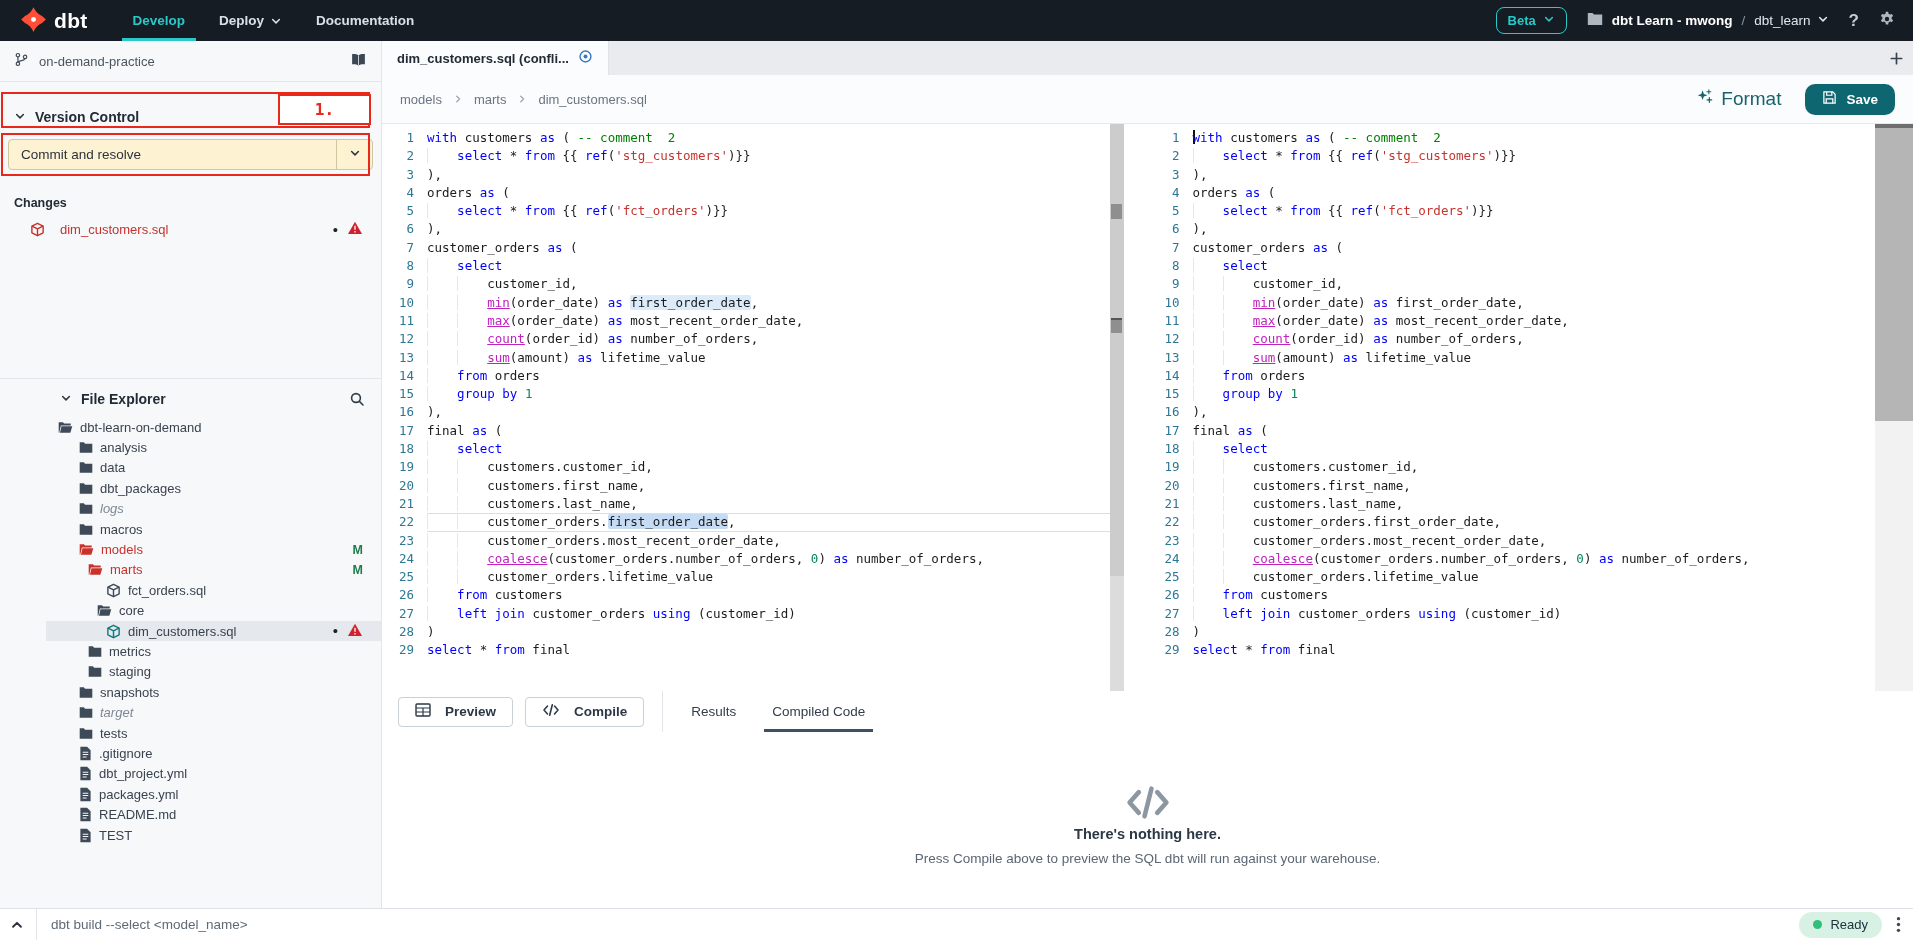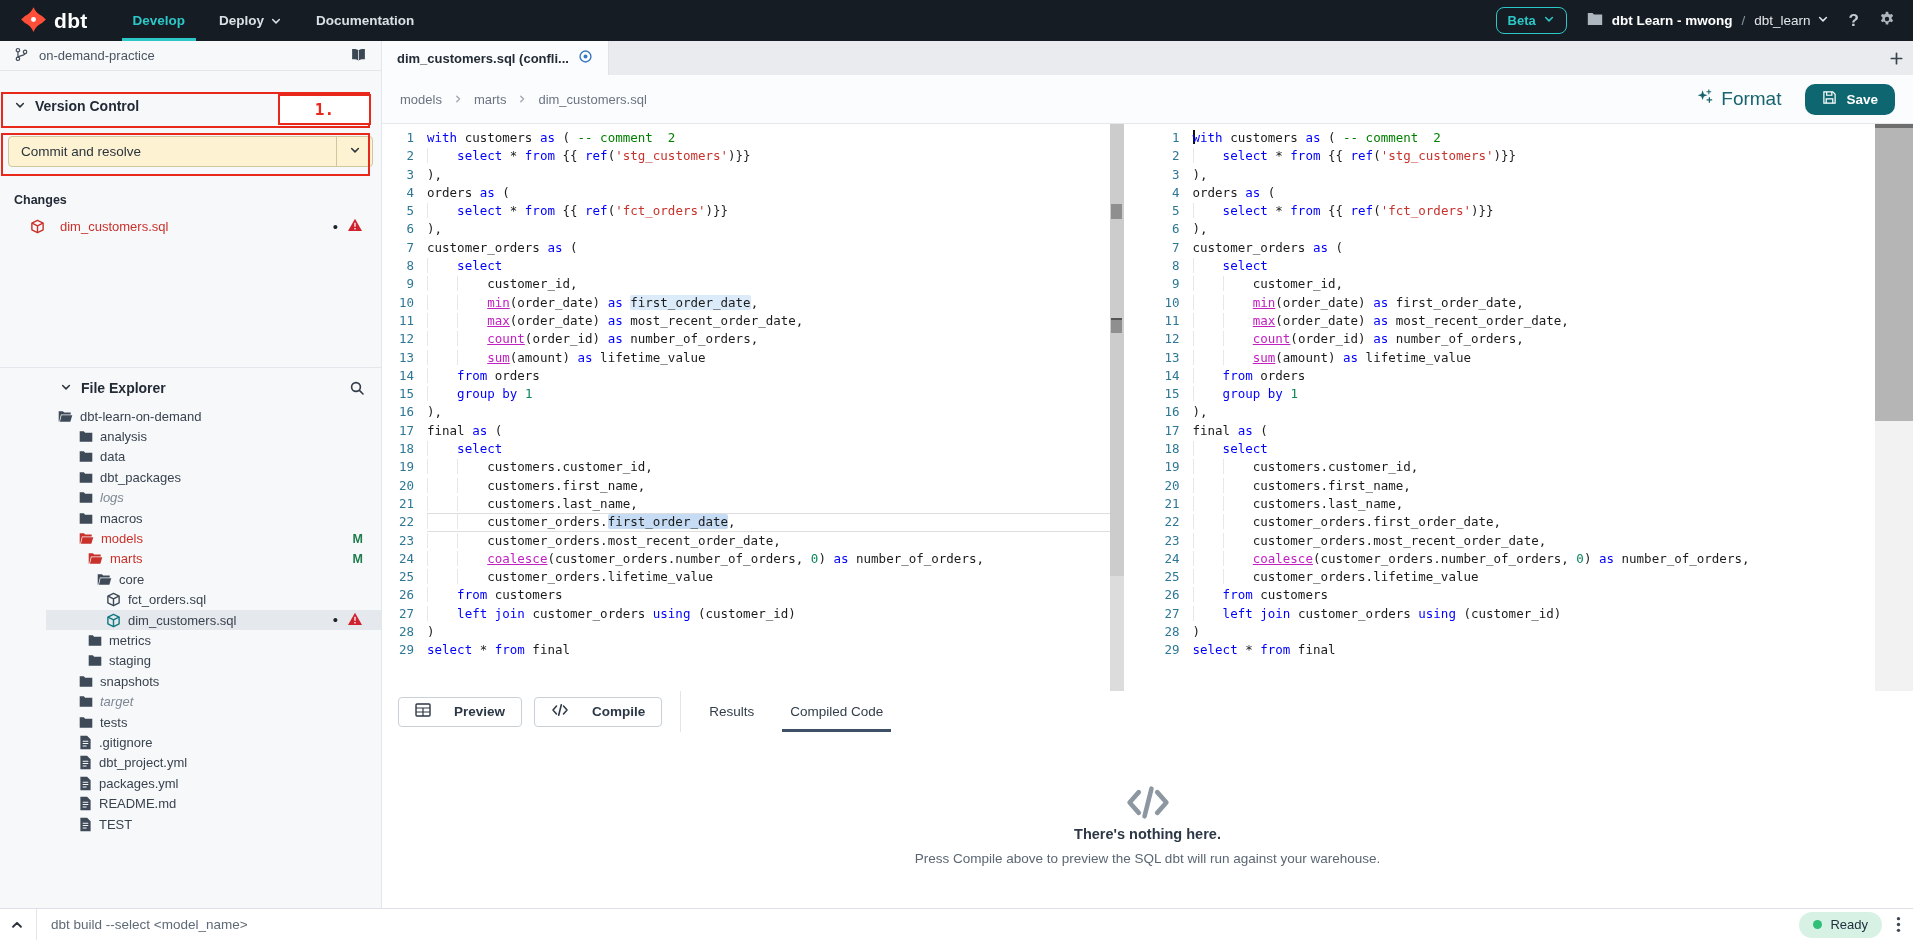--- a/index.html
+++ b/index.html
@@ -23,27 +23,27 @@
   .beta-btn { border:1.5px solid #2cc8c8; color:#2cc8c8; font-weight:600; border-radius:8px;
               padding:5px 11px; display:flex; gap:7px; align-items:center; font-size:13px; cursor:pointer; }
   .project { color:#fff; display:flex; gap:9px; align-items:center; font-weight:600; font-size:13.5px; }
   .project .sep { color:#8b95a1; font-weight:400; }
   .project .env { font-weight:400; color:#e3e7ec; display:flex; align-items:center; gap:6px; }
   .q-icon { color:#c6ccd3; font-weight:700; font-size:17px; }
   
   .workspace { display:flex; height:867px; }
   .sidebar { width:382px; background:#f7f8fa; border-right:1px solid #e3e6ea; position:relative;
              display:flex; flex-direction:column; flex:0 0 382px; }
-  .branch-row { height:30px; display:flex; align-items:center; padding:0 14px; gap:10px;
+  .branch-row { height:41px; display:flex; align-items:center; padding:0 14px; gap:10px;
                 border-bottom:1px solid #e3e6ea; color:#444e59; }
   .branch-name { font-size:13px; color:#4a5560; flex:1; }
   .vc-section { height:297px; border-bottom:1px solid #e3e6ea; }
   .vc-header { margin-top:17px; height:36px; padding:0 14px; display:flex; align-items:center; gap:9px;
                font-weight:700; color:#222b36; font-size:14px; }
-  .commit-btn { margin:12px 8px 0; background:#fdf3d3; border:1px solid #cfc7a0; border-radius:4px;
+  .commit-btn { margin:4px 8px 0; background:#fdf3d3; border:1px solid #cfc7a0; border-radius:4px;
                 height:31px; display:flex; align-items:stretch; cursor:pointer;justify-content:space-between; }
   .commit-label { flex:1; display:flex; align-items:center; padding:0 12px; font-size:13.5px; color:#2b333d; }
   .commit-caret { width:36px; border-left:1px solid #cfc7a0; display:flex; align-items:center;
                   justify-content:center; color:#2b333d; }
   .changes-label { padding:26px 14px 8px; font-weight:700; font-size:12.5px; color:#222b36; }
   .changed-file { display:flex; align-items:center; gap:8px; padding:3px 18px 3px 30px; color:#c9312b; font-size:13px; }
   .row-markers { margin-left:auto; display:flex; align-items:center; gap:9px; }
   .dot-marker { color:#1c232b; font-size:15px; line-height:10px; }
   
   .anno { position:absolute; border:2px solid #e8281b; pointer-events:none; z-index:6; }
@@ -102,21 +102,21 @@
   .mid-scroll { flex:0 0 14px; background:#dcdcdc; position:relative; }
   .mid-scroll .slider { position:absolute; left:0; top:0; width:100%; height:452px; background:#cccccc; }
   .mid-scroll .mark1 { position:absolute; left:1px; top:80px; width:11px; height:15px; background:#8f8f8f; }
   .mid-scroll .mark2 { position:absolute; left:1px; top:194px; width:11px; height:15px; background:#8f8f8f; border-top:2px solid #555; }
   .gapcol { flex:0 0 24px; background:#fff; }
   .right-scroll { flex:0 0 38px; background:#f2f2f2; position:relative; }
   .right-scroll .slider { position:absolute; left:0; top:0; width:100%; height:297px; background:#b5b5b5; border-top:4px solid #6e6e6e; }
   
   .btoolbar { height:41px; display:flex; align-items:center; padding-left:16px; background:#fff; }
   .bbtn { height:30px; border:1px solid #c9d0d7; border-radius:4px; background:#fff; display:flex;
-          align-items:center; gap:23px; padding:0 16px; font-size:13.5px; color:#2c3845; font-weight:600;
+          align-items:center; gap:14px; padding:0 16px; font-size:13.5px; color:#2c3845; font-weight:600;
           margin-right:12px; cursor:pointer; }
   .vdiv { width:1px; height:41px; background:#e2e6ea; margin:0 10px 0 6px; }
   .bp-tab { padding:0 18px; font-size:13.5px; color:#323e4b; height:41px; display:flex; align-items:center;
             position:relative; cursor:pointer; }
   .bp-tab.active::after { content:""; position:absolute; left:10px; right:10px; bottom:0; height:3px; background:#3e5066; }
   .empty { flex:1; display:flex; flex-direction:column; align-items:center; padding-top:52px; background:#fff; }
   .empty-icon { color:#8d97a1; }
   .empty-title { font-weight:700; font-size:14.5px; margin-top:2px; color:#2c3845; }
   .empty-sub { color:#5c6773; font-size:13.5px; margin-top:9px; }
   
@@ -313,37 +313,37 @@
           <div class="tree-row" style="padding-left: 42px;">
             <span class="ticon c-red">
               <svg width="15" height="13" viewBox="0 0 17 14" fill="currentColor">
                 <path d="M.8 1h4.7L7 2.6h7.4V4.6H3.3L1.4 13H.8z"></path>
                 <path d="M4 5.6h12.2L14 13H2.2z"></path>
               </svg>
             </span>
             <span class="tlabel red">marts</span>
             <span class="m-badge">M</span>
           </div>
+          <div class="tree-row" style="padding-left: 60px;">
+            <span class="ticon c-default">
+              <svg width="15" height="15" viewBox="0 0 16 16" fill="none" stroke="currentColor" stroke-width="1.5" stroke-linejoin="round">
+                <path d="M8 1.4l6 2.9v7.2l-6 3.1-6-3.1V4.3z"></path>
+                <path d="M2.2 4.5L8 7.4l5.8-2.9M8 7.4v6.9"></path>
+              </svg>
+            </span>
+            <span class="tlabel">fct_orders.sql</span>
+          </div>
           <div class="tree-row" style="padding-left: 51px;">
             <span class="ticon c-default">
               <svg width="15" height="13" viewBox="0 0 17 14" fill="currentColor">
                 <path d="M.8 1h4.7L7 2.6h7.4V4.6H3.3L1.4 13H.8z"></path>
                 <path d="M4 5.6h12.2L14 13H2.2z"></path>
               </svg>
             </span>
             <span class="tlabel">core</span>
-          </div>
-          <div class="tree-row" style="padding-left: 60px;">
-            <span class="ticon c-default">
-              <svg width="15" height="15" viewBox="0 0 16 16" fill="none" stroke="currentColor" stroke-width="1.5" stroke-linejoin="round">
-                <path d="M8 1.4l6 2.9v7.2l-6 3.1-6-3.1V4.3z"></path>
-                <path d="M2.2 4.5L8 7.4l5.8-2.9M8 7.4v6.9"></path>
-              </svg>
-            </span>
-            <span class="tlabel">fct_orders.sql</span>
           </div>
           <div class="tree-row selected" style="padding-left: 60px;">
             <span class="ticon c-teal">
               <svg width="15" height="15" viewBox="0 0 16 16" fill="none" stroke="currentColor" stroke-width="1.5" stroke-linejoin="round">
                 <path d="M8 1.4l6 2.9v7.2l-6 3.1-6-3.1V4.3z"></path>
                 <path d="M2.2 4.5L8 7.4l5.8-2.9M8 7.4v6.9"></path>
               </svg>
             </span>
             <span class="tlabel">dim_customers.sql</span>
             <span class="row-markers">

